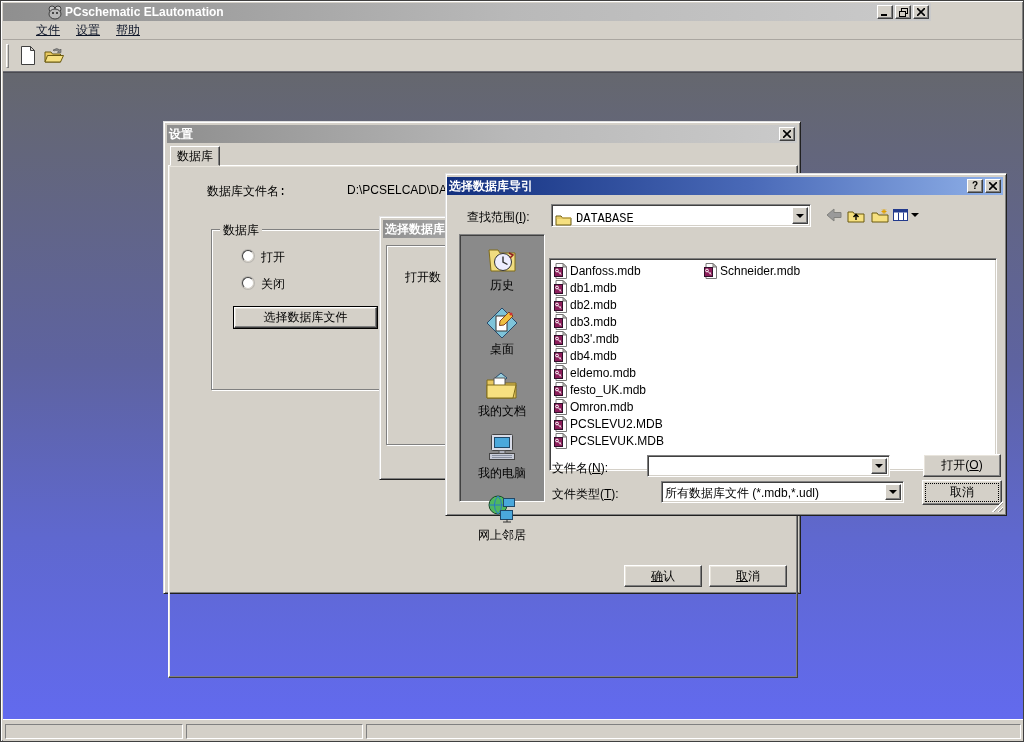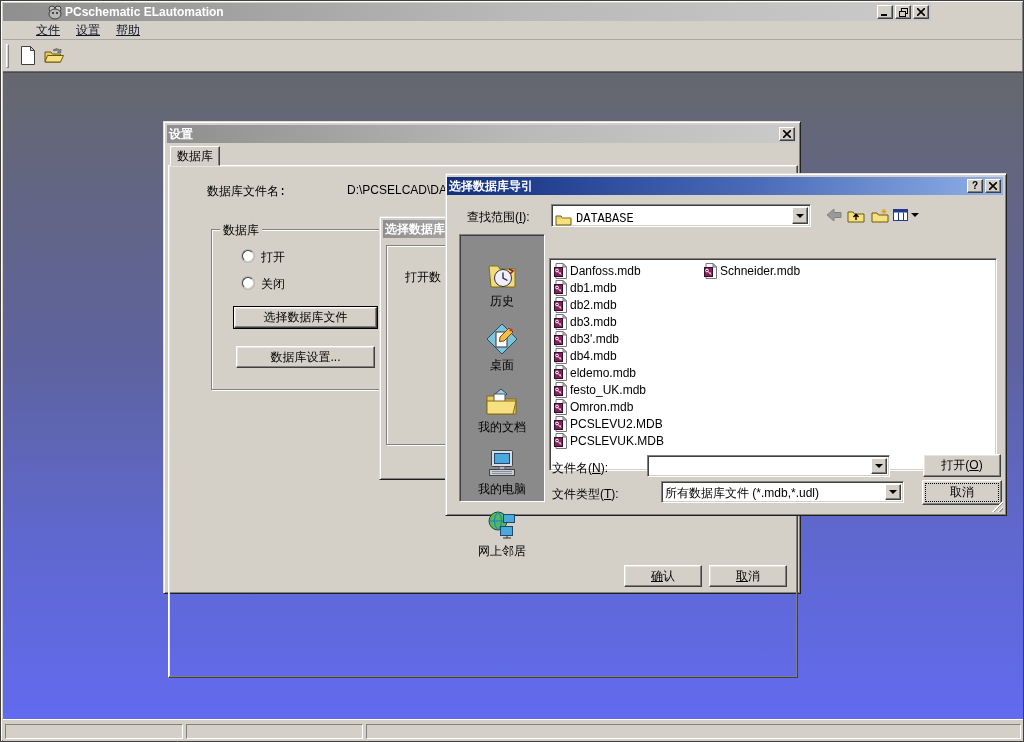--- a/index.html
+++ b/index.html
@@ -78,21 +78,21 @@
            box-shadow:inset -1px -1px 0 #808080,inset 1px 1px 0 #e8e4dc;}
 
   
   .dlg-bg{left:378px;top:215px;width:240px;height:264px;z-index:2;overflow:hidden;}
 
   
   .dlg-file{left:444px;top:172px;width:562px;height:343px;z-index:3;}
   .places{position:absolute;left:13px;top:60px;width:86px;height:268px;background:#8a8a8a;
           border:1px solid;border-color:#808080 #fff #fff #808080;
           box-shadow:inset 1px 1px 0 #404040;
-          display:flex;flex-direction:column;align-items:center;padding-top:26px;gap:13px;}
+          display:flex;flex-direction:column;align-items:center;padding-top:10px;gap:13px;}
   .place{display:flex;flex-direction:column;align-items:center;gap:2px;color:#000;}
   .file-list{position:absolute;left:103px;top:60px;width:448px;height:213px;padding:3px 0 0 4px;margin-top:24px;}
   .file-flow{display:flex;flex-direction:column;flex-wrap:wrap;align-content:flex-start;height:192px;}
   .file-item{height:17px;width:150px;display:flex;align-items:center;gap:3px;white-space:nowrap;}
   .mdbico{width:13px;height:16px;flex:0 0 auto;}
   .mini-toolbtn{position:absolute;width:20px;height:18px;display:flex;align-items:center;
                 justify-content:center;}
   .grip{position:absolute;right:3px;bottom:3px;width:13px;height:13px;
         clip-path:polygon(100% 0,100% 100%,0 100%);
         background:repeating-linear-gradient(-45deg,transparent 0 2px,#9a9692 2px 3px,#fff 3px 4px);}
@@ -192,23 +192,20 @@
     </div>
 
     <span class="radio" style="position:absolute;left:78px;top:128px;"></span>
     <span class="label" style="left:97px;top:127px;">打开</span>
     <span class="radio" style="position:absolute;left:78px;top:155px;"></span>
     <span class="label" style="left:97px;top:154px;">关闭</span>
 
     <div class="btn btn-default" style="position:absolute;left:70px;top:185px;width:143px;height:21px;">
       <span>选择数据库文件</span>
     </div>
-    <div class="btn" style="position:absolute;left:72px;top:224px;width:139px;height:22px;">
-      <span>数据库设置...</span>
-    </div>
 
     <div class="btn" style="position:absolute;left:460px;top:443px;width:78px;height:22px;">
       <span><span class="u">确</span><span>认</span></span>
     </div>
     <div class="btn" style="position:absolute;left:545px;top:443px;width:78px;height:22px;">
       <span><span class="u">取</span><span>消</span></span>
     </div>
   </div>
 
   <div class="dialog dlg-bg">

